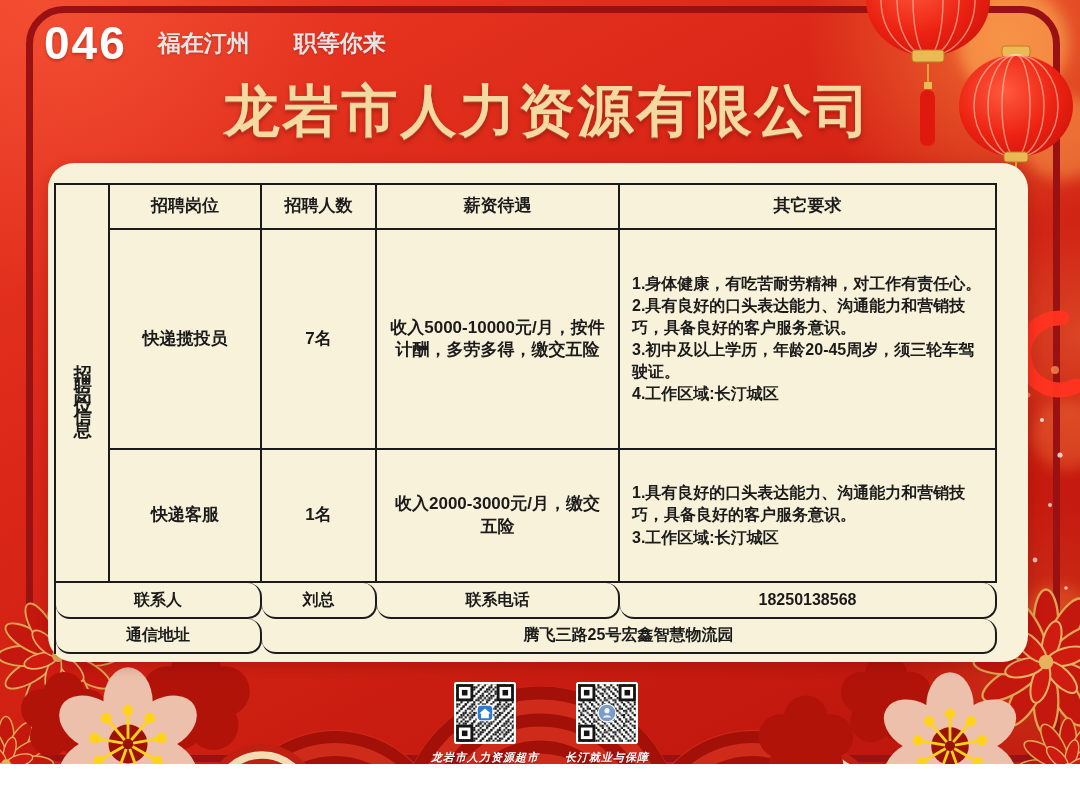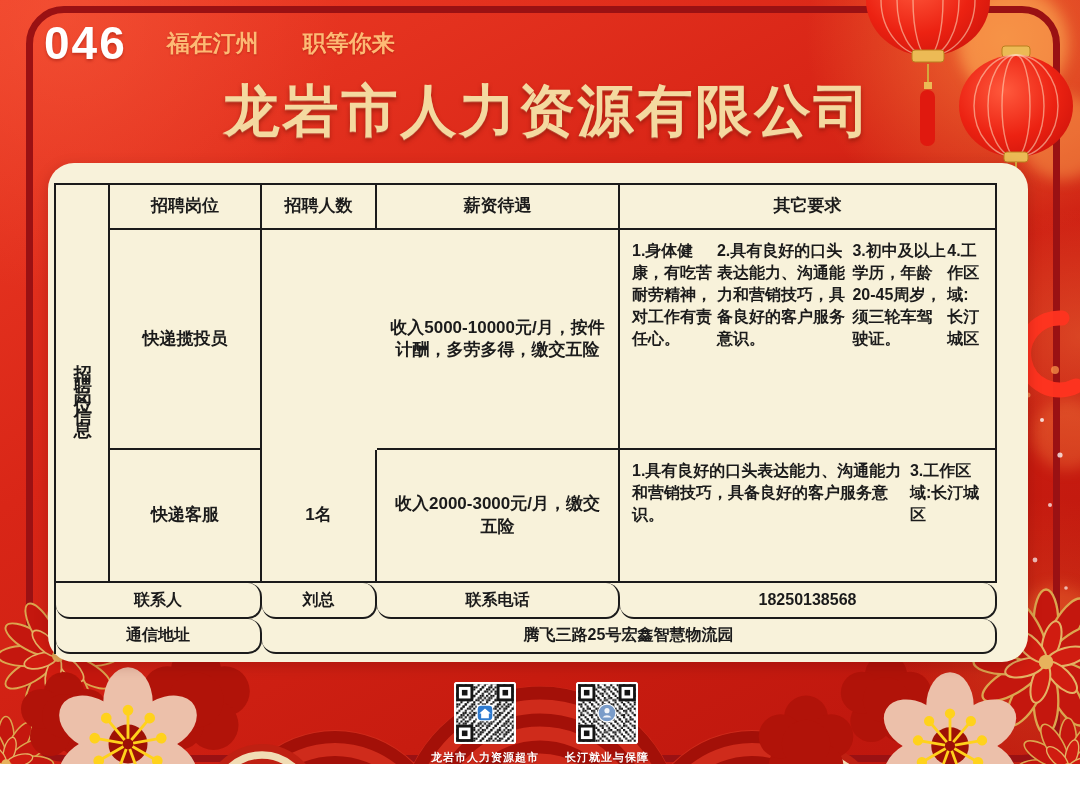--- a/index.html
+++ b/index.html
@@ -23,47 +23,47 @@
 
   .frame{position:absolute;left:26px;top:6px;width:1020px;height:742px;
     border:7px solid #9a1113;border-radius:38px;z-index:1;}
 
   .lanterns{position:absolute;right:-6px;top:-6px;z-index:3;}
   .bottom-deco{position:absolute;left:0;top:0;z-index:2;pointer-events:none;}
 
   
   .topbar{position:absolute;left:44px;top:16px;z-index:4;display:flex;align-items:center;color:#fff;}
   .issue{font-size:46px;font-weight:700;letter-spacing:2px;text-shadow:0 2px 3px rgba(120,10,0,.35);}
-  .taglines{margin-left:40px;display:flex;gap:44px;font-size:23px;font-weight:700;color:#fdba74;
+  .taglines{margin-left:31px;display:flex;gap:44px;font-size:23px;font-weight:700;color:#e5e5e5;
     text-shadow:0 1px 2px rgba(120,10,0,.35);}
 
   .title{position:absolute;left:0;top:66px;width:100%;margin:8px;text-align:center;z-index:4;
     font-size:56px;font-weight:700;letter-spacing:3px;color:#f4d9a0;
     text-shadow:0 3px 4px rgba(110,15,0,.5), 0 1px 0 rgba(255,240,200,.35);}
 
   
   .panel{position:absolute;left:48px;top:163px;width:980px;height:499px;background:#f8f2da;
     border-radius:26px;z-index:5;box-shadow:0 4px 14px rgba(90,5,0,.25);}
   .jobtable{position:absolute;left:6px;top:20px;display:grid;
     grid-template-columns:54px 152px 115px 243px 377px;
     grid-template-rows:45px 220px 133px 36px 35px;
     border-top:2px solid #1b1b1b;border-left:2px solid #1b1b1b;color:#1b1b1b;}
   .cell{border-right:2px solid #1b1b1b;border-bottom:2px solid #1b1b1b;
     display:flex;align-items:center;justify-content:center;text-align:center;
     font-weight:700;font-size:17px;line-height:1.3;box-sizing:border-box;padding:2px 0;}
   .side span{writing-mode:vertical-rl;text-orientation:upright;letter-spacing:11px;font-size:18px;}
   .salary{padding:15px 12px;}
-  .reqs{flex-direction:row;align-items:flex-start;justify-content:center;
+  .reqs{flex-direction:column;align-items:flex-start;justify-content:center;
     text-align:left;font-size:16px;padding:10px 12px;}
   .reqs div{line-height:1.38;}
   .small{font-size:16px;border-radius:14px;}
 
   
   .footer{position:absolute;left:0;top:682px;width:100%;display:flex;justify-content:center;
-    gap:26px;z-index:6;}
+    gap:26px;z-index:6;font-style:italic;}
   .qr{display:flex;flex-direction:column;align-items:center;}
   .qrbox{width:62px;height:62px;background:#fff;border-radius:3px;}
   .qrlabel{margin-top:6px;font-size:11px;font-weight:700;color:#fff;letter-spacing:1px;
     text-shadow:0 1px 1px rgba(100,5,0,.5);}
 </style>
 </head>
 <body>
 
 <div class="poster">
   <div class="bg"></div>
@@ -270,20 +270,21 @@
     <div class="jobtable">
       <div class="cell side" style="grid-area:1/1/4/2">
         <span>招聘岗位信息</span>
       </div>
       <div class="cell" style="grid-area:1/2">招聘岗位</div>
       <div class="cell" style="grid-area:1/4">薪资待遇</div>
       <div class="cell" style="grid-area:1/3">招聘人数</div>
       <div class="cell" style="grid-area:1/5">其它要求</div>
 
       <div class="cell" style="grid-area:2/2">快递揽投员</div>
+      <div class="cell" style="grid-area:2/3">7名</div>
       <div class="cell salary" style="grid-area:2/4">收入5000-10000元/月，按件计酬，多劳多得，缴交五险</div>
       <div class="cell reqs" style="grid-area:2/5">
         <div>1.身体健康，有吃苦耐劳精神，对工作有责任心。</div>
         <div>2.具有良好的口头表达能力、沟通能力和营销技巧，具备良好的客户服务意识。</div>
         <div>3.初中及以上学历，年龄20-45周岁，须三轮车驾驶证。</div>
         <div>4.工作区域:长汀城区</div>
       </div>
 
       <div class="cell" style="grid-area:3/2">快递客服</div>
       <div class="cell" style="grid-area:3/3">1名</div>

